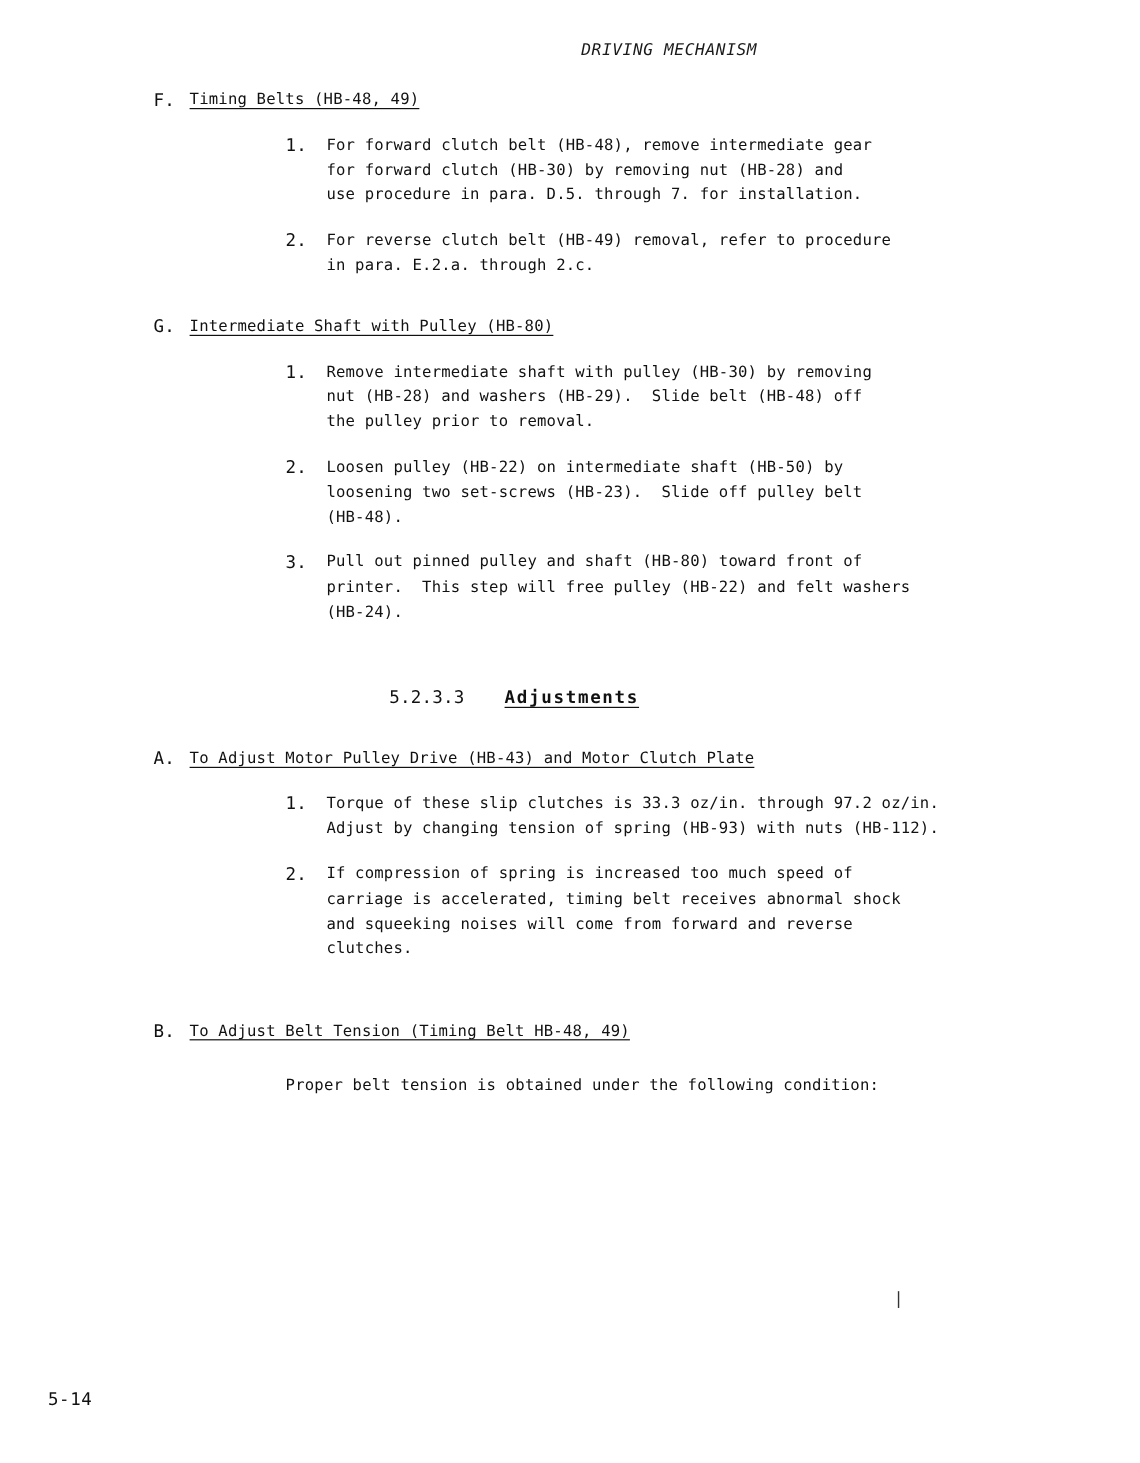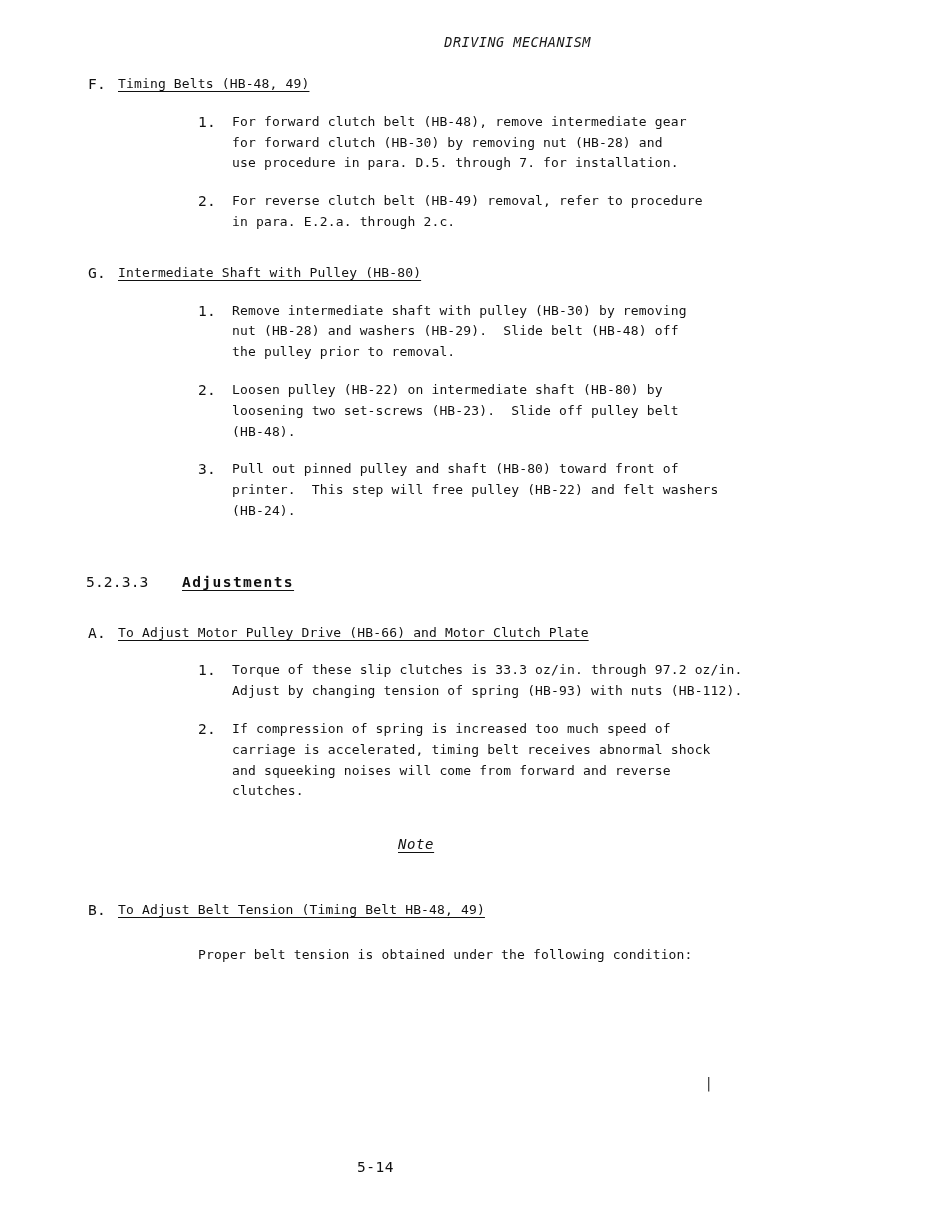--- a/index.html
+++ b/index.html
@@ -10,20 +10,21 @@
   body {
     font-family: "DejaVu Sans Mono", monospace;
     color: #111111;
   }
   .page {
     position: relative;
     width: 751px;
     height: 1219px;
     background: #ffffff;
     overflow: hidden;
+    margin-left: 40px;
   }
   .header {
     position: absolute;
     top: 34px;
     right: 160px;
     font-family: "DejaVu Sans Mono", monospace;
     font-style: italic;
     font-size: 13.5px;
     letter-spacing: 0.5px;
     color: #1a1a1a;
@@ -33,21 +34,20 @@
     position: absolute;
     top: 74px;
     left: 88px;
     right: 60px;
   }
   .footer {
     position: absolute;
     bottom: 44px;
     left: 0;
     right: 0;
-    text-align: center;
     font-size: 14.5px;
     letter-spacing: 0.5px;
   }
 
   
   .line {
     font-size: 13px;
     line-height: 20.8px;
     letter-spacing: 0.15px;
     white-space: pre;
@@ -94,20 +94,21 @@
   .group {
     margin-top: 30px;
   }
   .group.first { margin-top: 0; }
 
   
   .section {
     display: flex;
     margin-top: 50px;
     margin-left: -2px;
+    justify-content: center;
   }
   .section .secnum {
     width: 96px;
     flex: 0 0 96px;
     font-size: 14.6px;
     line-height: 20.8px;
   }
   .section .sectitle {
     font-size: 14.6px;
     line-height: 20.8px;
@@ -187,59 +188,58 @@
 
       <div class="numbered">
         <div class="num line">1.</div>
         <div class="txt line">Remove intermediate shaft with pulley (HB-30) by removing
 nut (HB-28) and washers (HB-29).  Slide belt (HB-48) off
 the pulley prior to removal.</div>
       </div>
 
       <div class="numbered">
         <div class="num line">2.</div>
-        <div class="txt line">Loosen pulley (HB-22) on intermediate shaft (HB-80) by
+        <div class="txt line">Loosen pulley (HB-22) on intermediate shaft (HB-50) by
 loosening two set-screws (HB-23).  Slide off pulley belt
 (HB-48).</div>
       </div>
 
       <div class="numbered">
         <div class="num line">3.</div>
         <div class="txt line">Pull out pinned pulley and shaft (HB-80) toward front of
 printer.  This step will free pulley (HB-22) and felt washers
 (HB-24).</div>
       </div>
     </div>
 
     <div class="section">
       <div class="secnum line">5.2.3.3</div>
       <div class="sectitle u">Adjustments</div>
     </div>
 
     <div class="group">
       <div class="lettered">
         <div class="marker line">A.</div>
-        <div class="body line u">To Adjust Motor Pulley Drive (HB-66) and Motor Clutch Plate</div>
+        <div class="body line u">To Adjust Motor Pulley Drive (HB-43) and Motor Clutch Plate</div>
       </div>
 
       <div class="numbered">
         <div class="num line">1.</div>
         <div class="txt line">Torque of these slip clutches is 33.3 oz/in. through 97.2 oz/in.
 Adjust by changing tension of spring (HB-93) with nuts (HB-112).</div>
       </div>
 
       <div class="numbered">
         <div class="num line">2.</div>
         <div class="txt line">If compression of spring is increased too much speed of
 carriage is accelerated, timing belt receives abnormal shock
 and squeeking noises will come from forward and reverse
 clutches.</div>
       </div>
 
-      <div class="note-title u">Note</div>
     </div>
 
     <div class="group" style="margin-top:48px;">
       <div class="lettered">
         <div class="marker line">B.</div>
         <div class="body line u">To Adjust Belt Tension (Timing Belt HB-48, 49)</div>
       </div>
 
       <div class="line plain-indent">Proper belt tension is obtained under the following condition:</div>
     </div>

